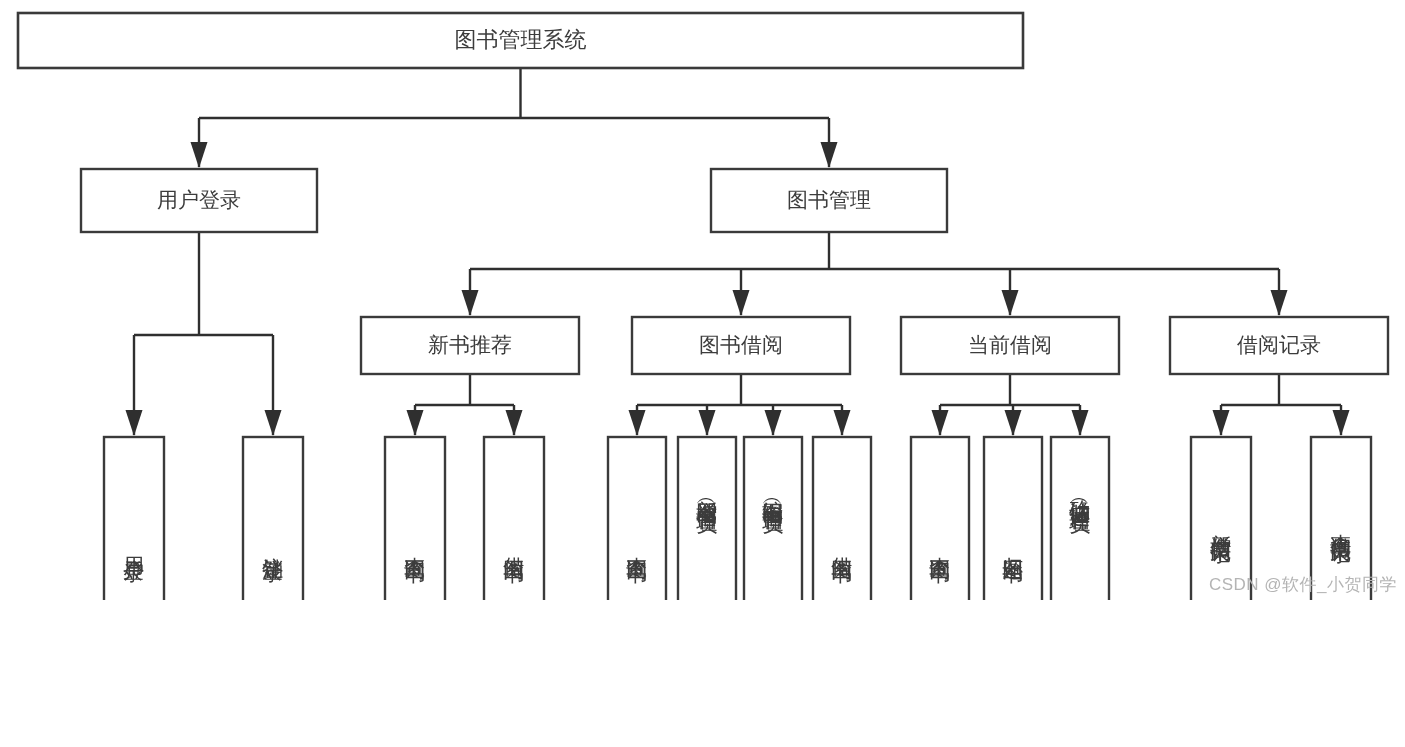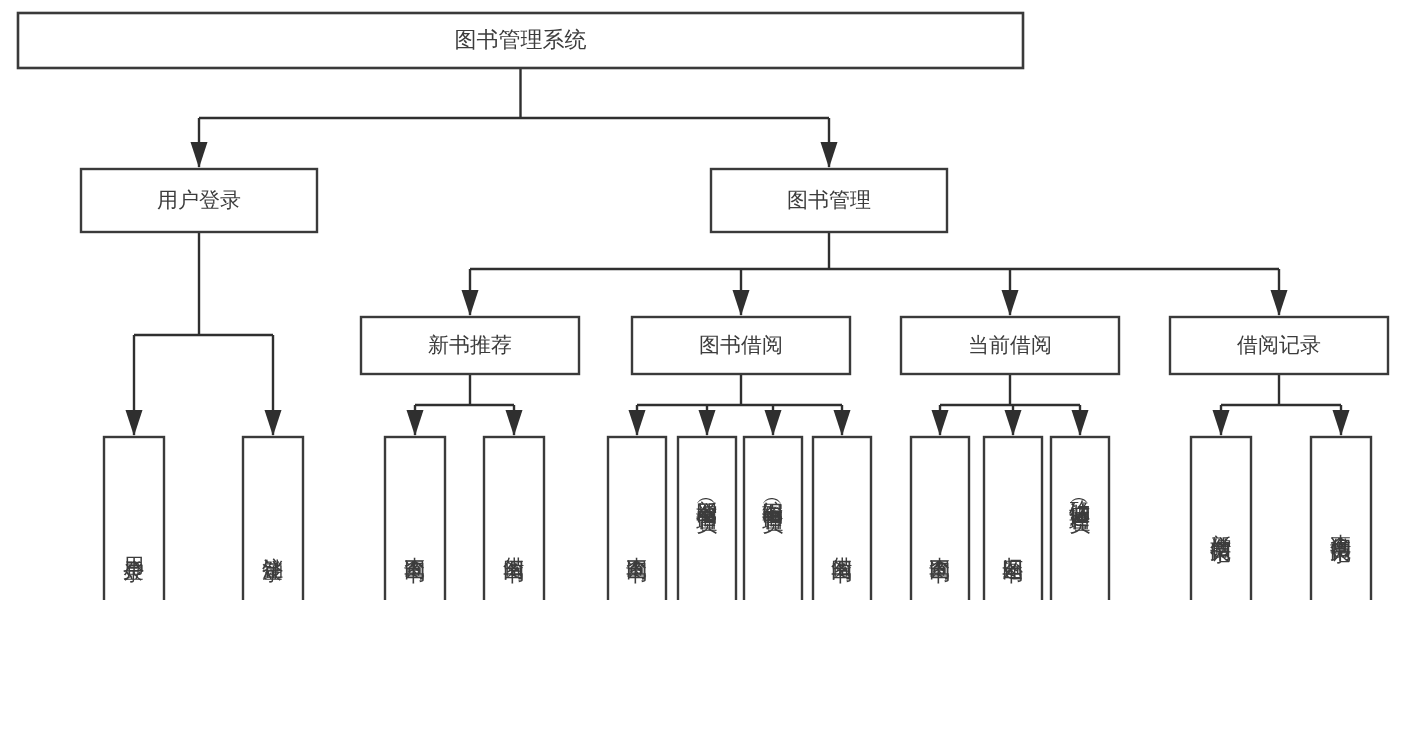--- a/index.html
+++ b/index.html
@@ -211,13 +211,14 @@
         <span class="leaf-label" style="padding-top: 46px;">确认归还（管理员）</span>
       </div>
       <div class="leaf-label-wrap" style="left: 1191px; top: 437px; width: 60px; height: 298px;">
         <span class="leaf-label" style="padding-top: 80px;">新增借阅记录</span>
       </div>
       <div class="leaf-label-wrap" style="left: 1311px; top: 437px; width: 60px; height: 298px;">
         <span class="leaf-label" style="padding-top: 80px;">查询借阅记录</span>
       </div>
     </div>
 
+  <div class="watermark">CSDN @软件_小贺同学</div>
 </div>
 
 </body></html>

